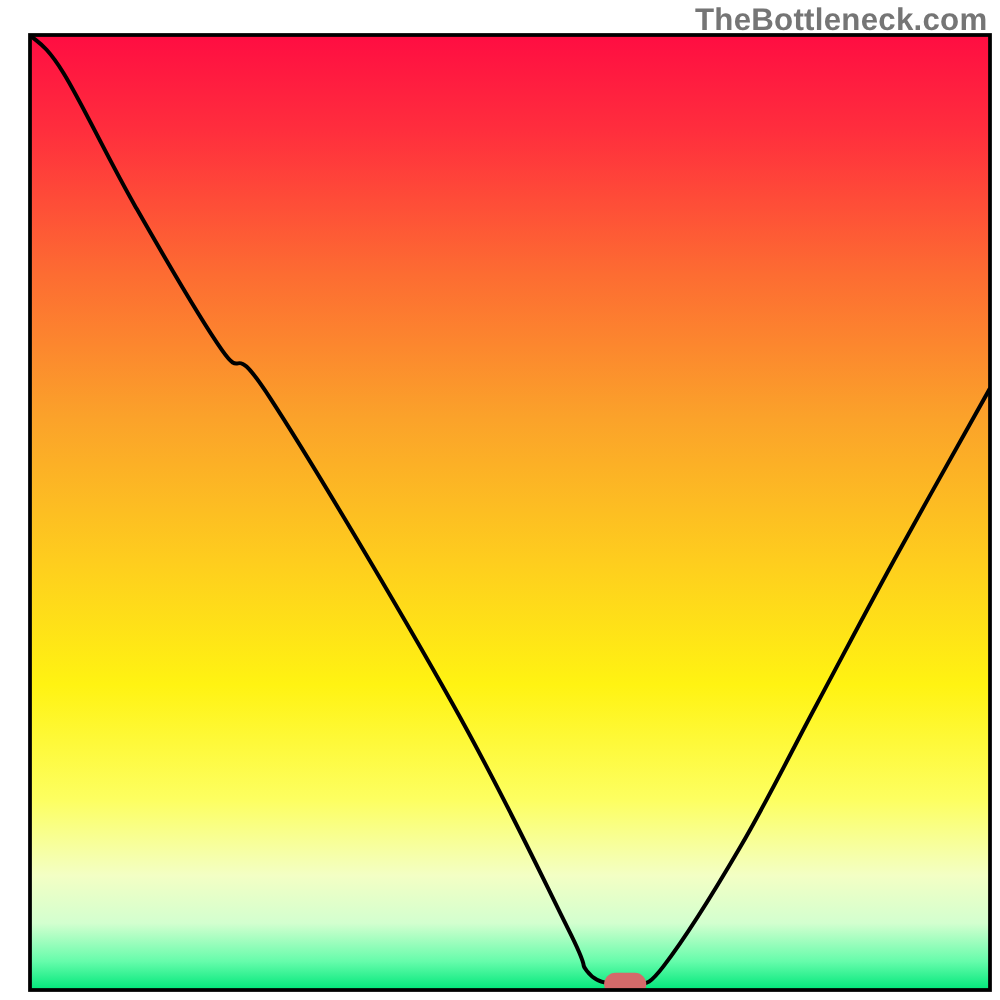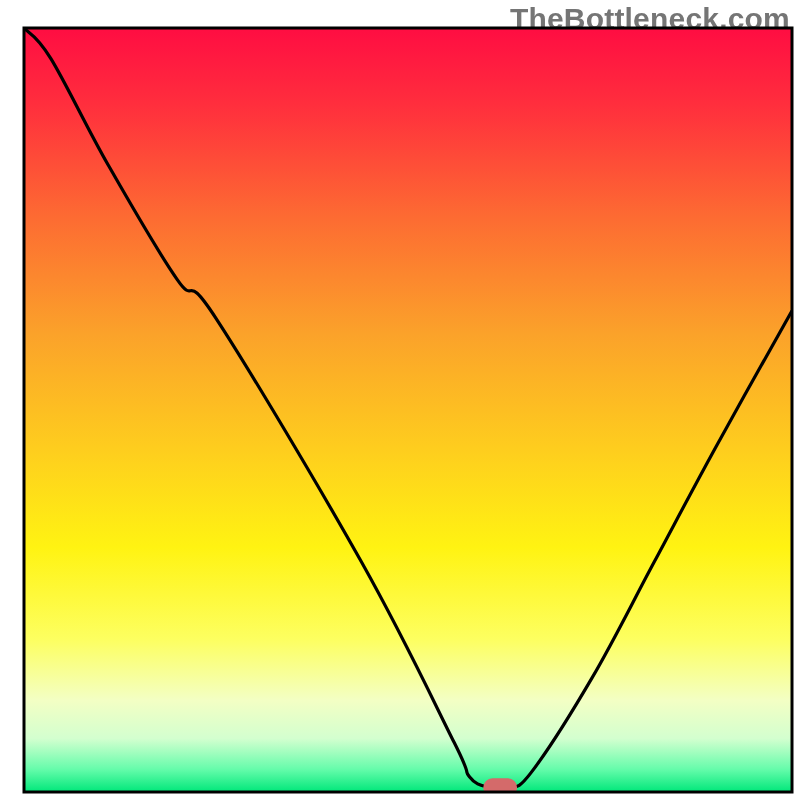--- a/index.html
+++ b/index.html
@@ -12,21 +12,21 @@
   }
   .stage {
     position: relative;
     width: 800px;
     height: 800px;
   }
   .attribution {
     position: absolute;
     top: 2px;
     right: 10px;
-    font-size: 30px;
+    font-size: 25px;
     font-weight: bold;
     color: #757575;
     letter-spacing: 0.2px;
     text-align: right;
   }
   svg {
     position: absolute;
     left: 0;
     top: 0;
   }

